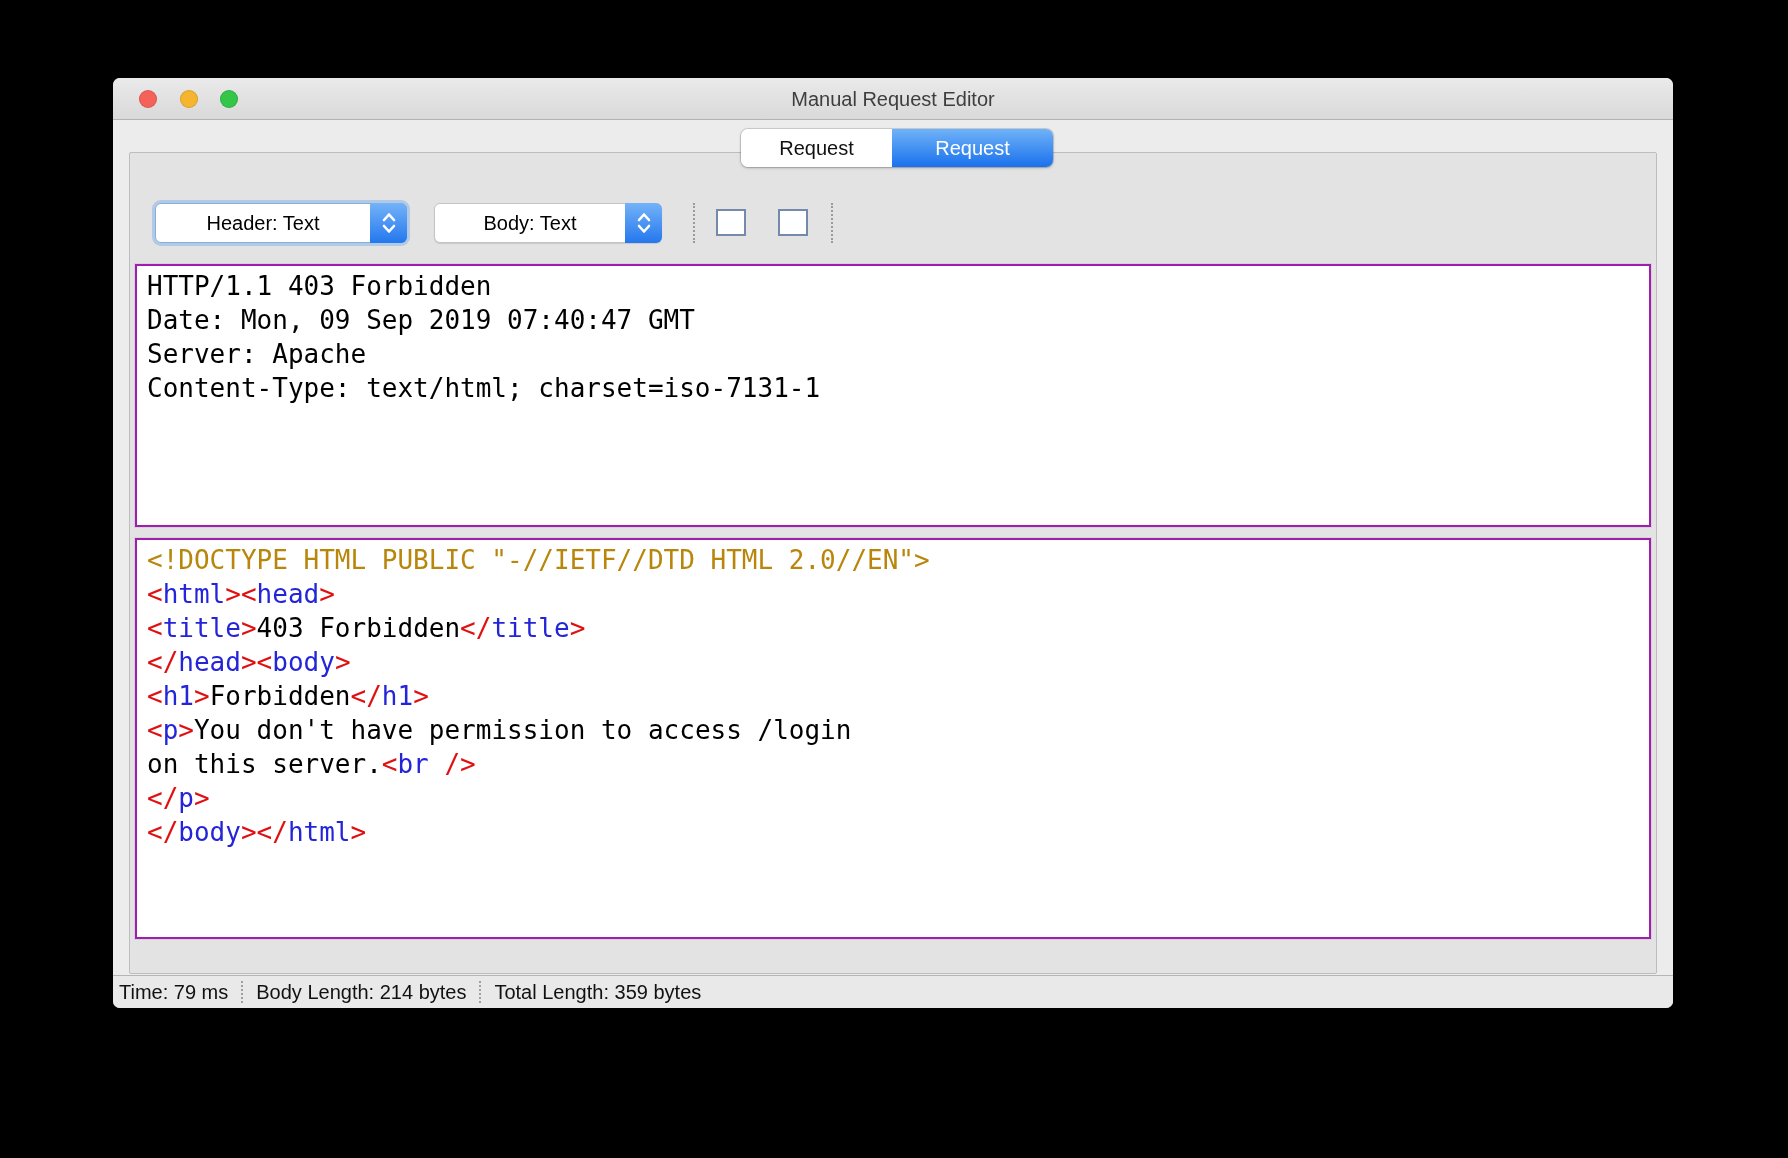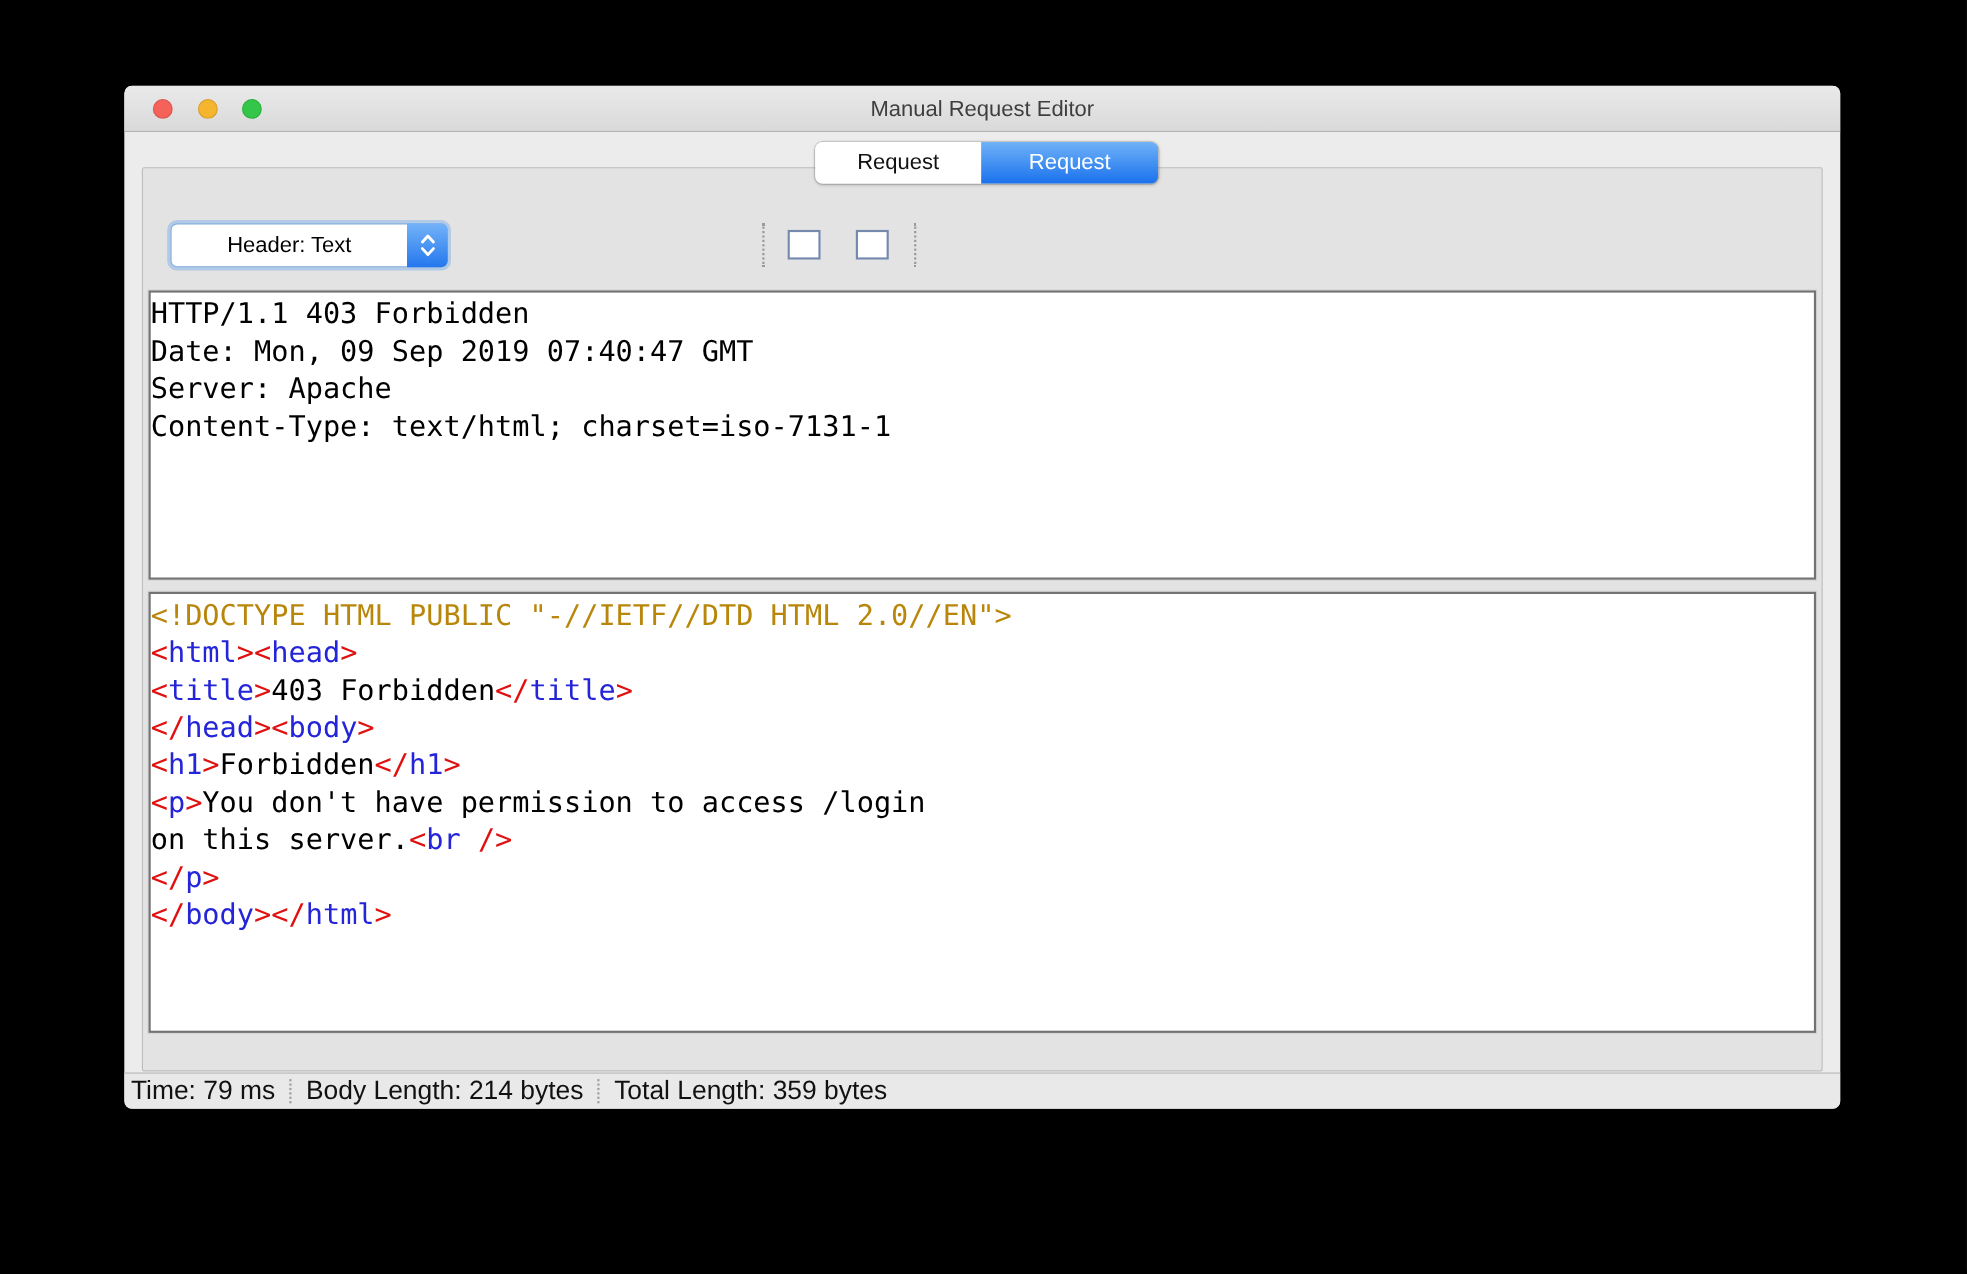--- a/index.html
+++ b/index.html
@@ -54,37 +54,37 @@
   .icon-rows { width:100%; height:100%; background:#8fb6e6; position:relative; }
   .icon-rows::before,.icon-rows::after { content:""; position:absolute; left:2px; right:2px;
               height:34%; background:#c6dbf3; }
   .icon-rows::before { top:9%; } .icon-rows::after { bottom:9%; }
   .icon-solid { width:100%; height:100%; background:#8fb6e6; position:relative; }
   .icon-solid::before { content:""; position:absolute; left:3px; right:3px; top:3px; bottom:3px;
               background:#c0d8f2; }
 
   
   .pane { position:absolute; left:5px; right:5px; background:#fff;
-          border:2px solid #737373; box-shadow:0 0 0 1px #d4d4d4;
-          padding:3px 0; overflow:hidden; cursor:text;
+          border:2px solid #a21caf; box-shadow:0 0 0 1px #d4d4d4;
+          padding:3px 10px; overflow:hidden; cursor:text;
           font-family:"DejaVu Sans Mono", monospace; font-size:26px; line-height:34px;
           white-space:pre; }
   .pane-header { top:111px; height:263px; }
   .pane-body   { top:385px; height:401px; }
   .code-line { height:34px; }
   .tok-doctype { color:var(--c-doctype); }
   .tok-tag     { color:var(--c-tag); }
   .tok-name    { color:var(--c-name); }
   .tok-text    { color:var(--c-text); }
 
   
   .statusbar { position:absolute; left:0; right:0; bottom:0; height:33px;
                background:#e9e9e9; border-top:1px solid #b5b5b5;
                display:flex; align-items:center; padding-left:6px;
-               font-size:24px; color:#111; }
+               font-size:20px; color:#111; }
   .status-sep { height:22px; border-left:2px dotted #9f9f9f; margin:0 13px; }
 </style>
 </head>
 <body>
 
 <div class="window">
 
   <div class="titlebar">
     <span class="tl red"></span>
     <span class="tl yellow"></span>
@@ -104,20 +104,29 @@
       <div class="popup popup-header">
         <span class="popup-label">Header: Text</span>
         <span class="popup-chev">
           <svg width="18" height="26" viewBox="0 0 18 26">
             <path d="M4 10 L9 4.5 L14 10" stroke="#fff" stroke-width="2.6" fill="none" stroke-linecap="round" stroke-linejoin="round"></path>
             <path d="M4 16 L9 21.5 L14 16" stroke="#fff" stroke-width="2.6" fill="none" stroke-linecap="round" stroke-linejoin="round"></path>
           </svg>
         </span>
       </div>
 
+      <div class="popup popup-body">
+        <span class="popup-label">Body: Text</span>
+        <span class="popup-chev">
+          <svg width="18" height="26" viewBox="0 0 18 26">
+            <path d="M4 10 L9 4.5 L14 10" stroke="#fff" stroke-width="2.6" fill="none" stroke-linecap="round" stroke-linejoin="round"></path>
+            <path d="M4 16 L9 21.5 L14 16" stroke="#fff" stroke-width="2.6" fill="none" stroke-linecap="round" stroke-linejoin="round"></path>
+          </svg>
+        </span>
+      </div>
 
       <div class="vsep vsep1"></div>
 
       <button class="icon-btn icon-btn1">
         <span class="icon-rows"></span>
       </button>
       <button class="icon-btn icon-btn2">
         <span class="icon-solid"></span>
       </button>
 

